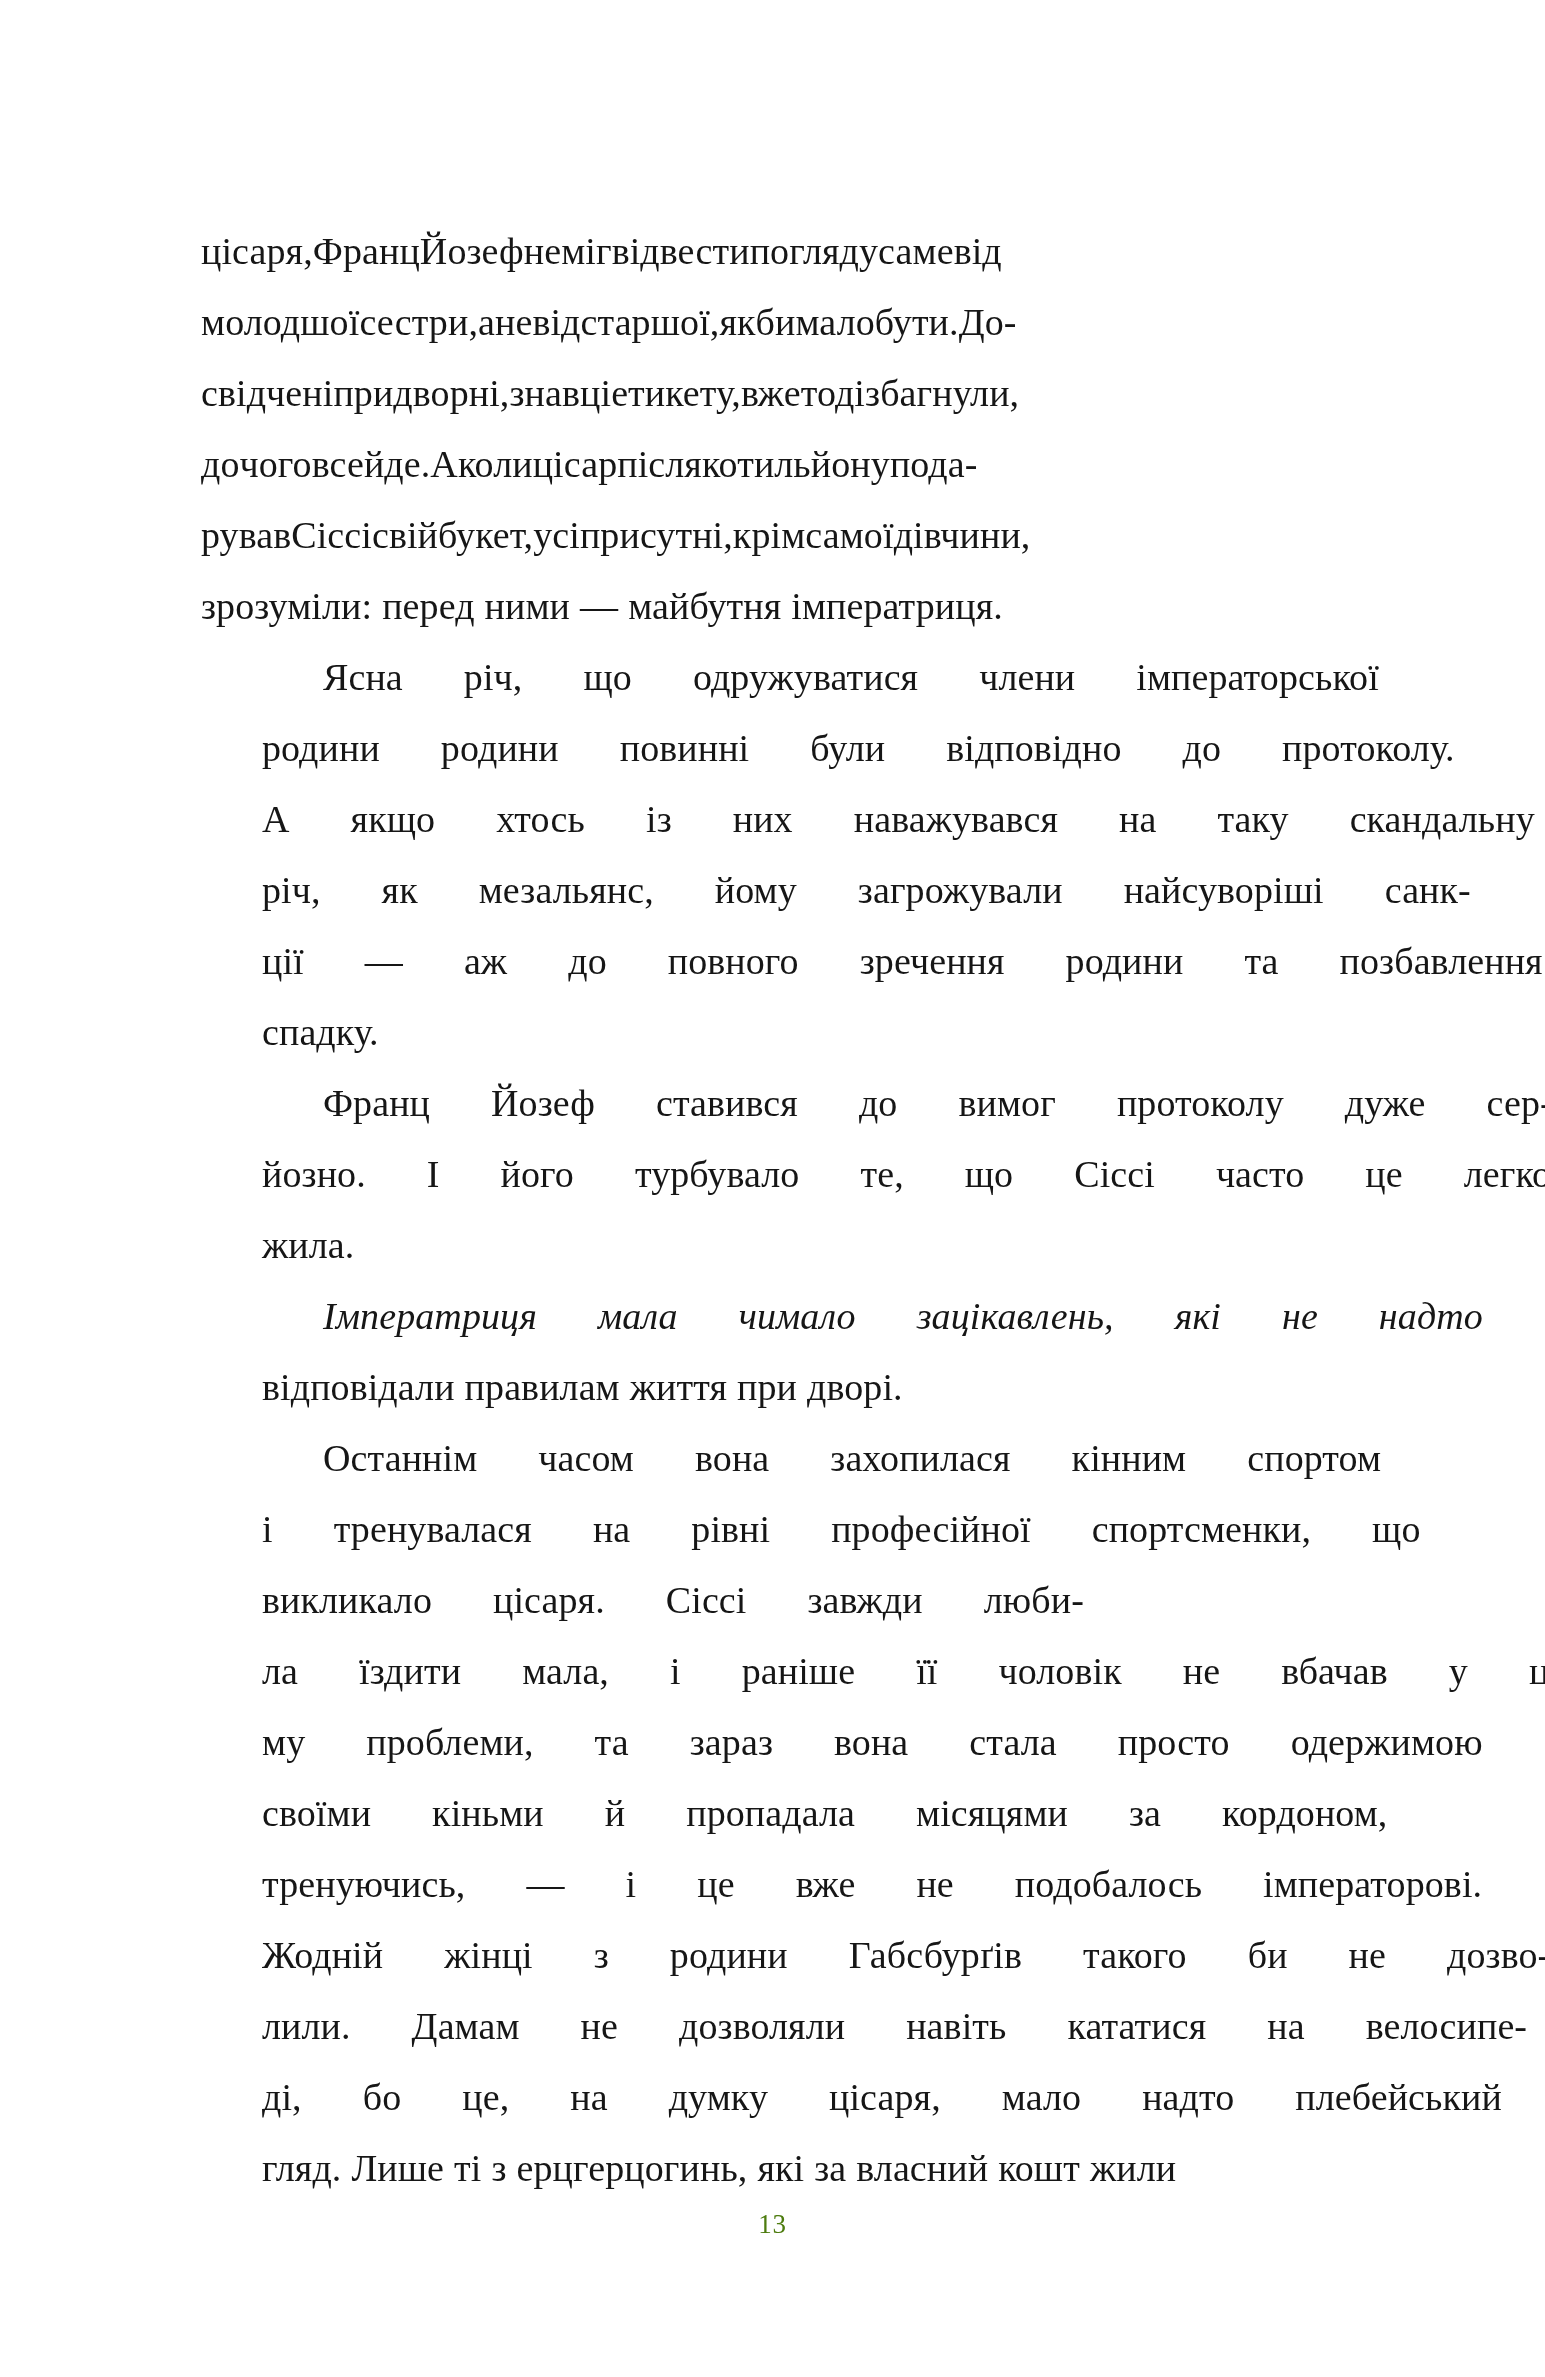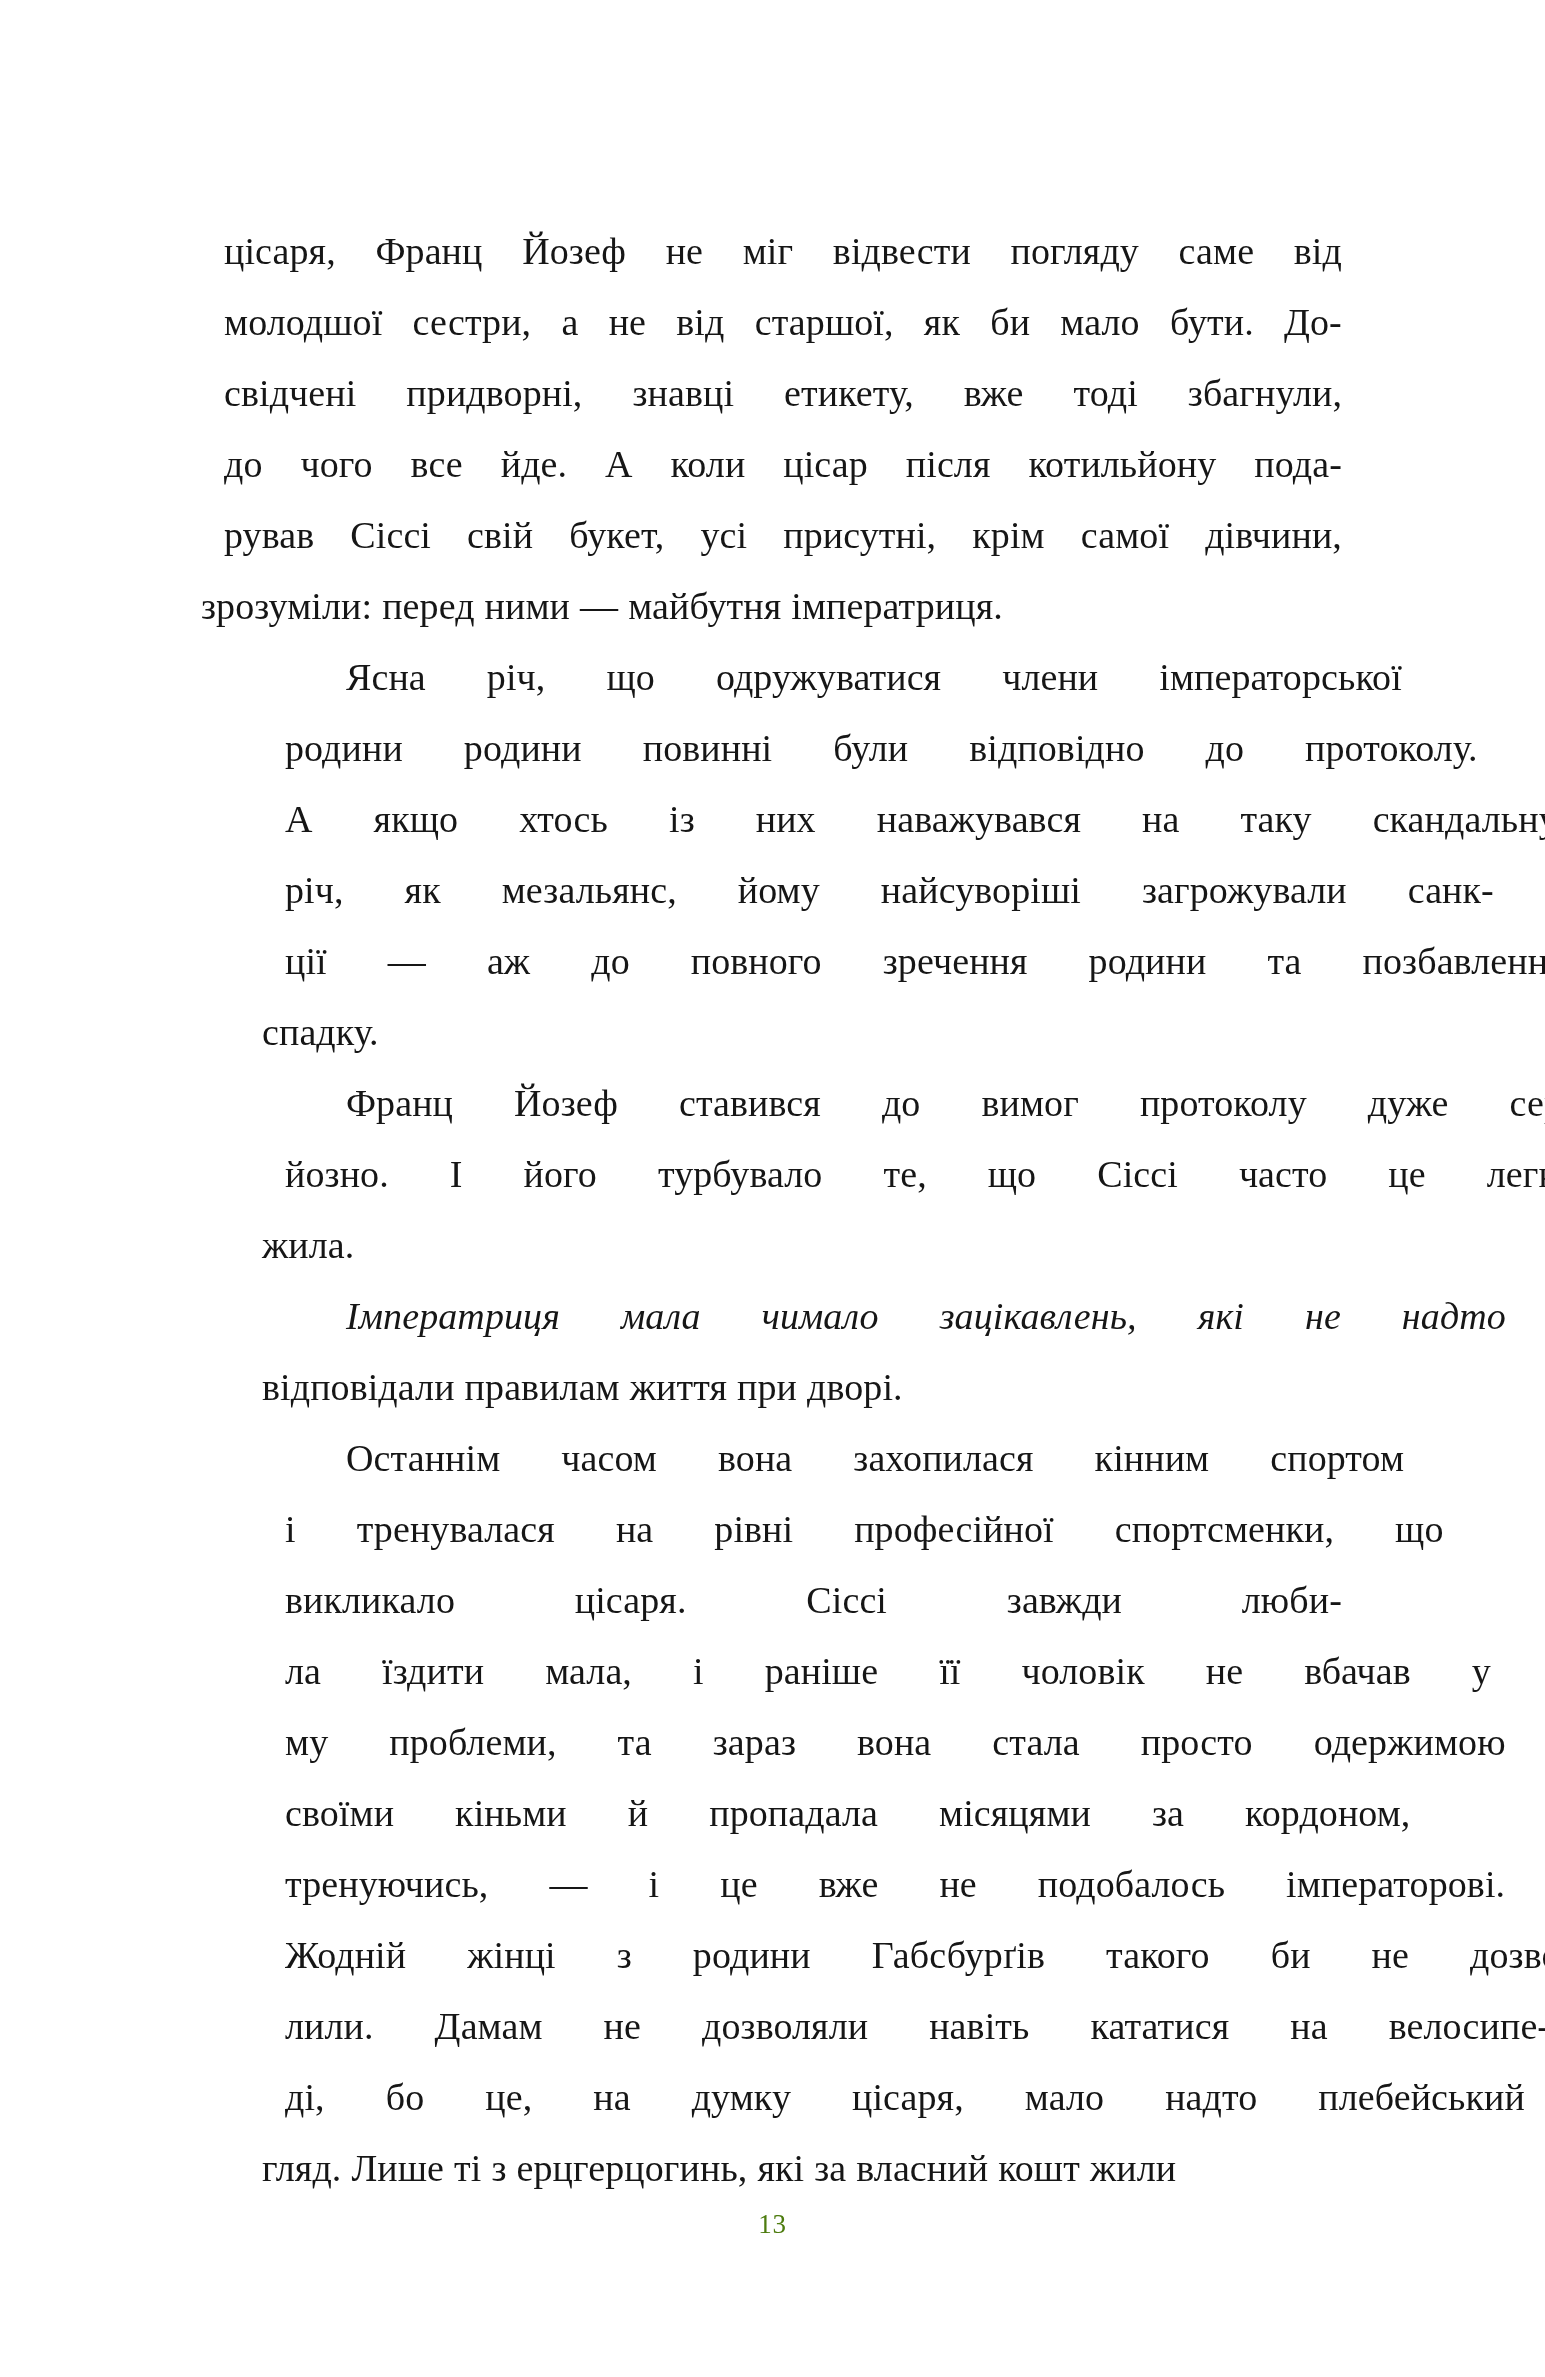--- a/index.html
+++ b/index.html
@@ -50,22 +50,21 @@
   }
 
   
   .para .ln {
     display: block;
     white-space: pre;
   }
 
   .para .ln.j {
     display: flex;
-    justify-content: space-between;
-    margin-left: 23px;
+    justify-content: flex-start;
   }
   .para .ln.j > span {
     white-space: pre;
   }
 
   .folio {
     position: absolute;
     left: 0;
     top: 2207px;
     width: 1545px;
@@ -88,21 +87,21 @@
         <span class="ln j"><span>молодшої</span><span>сестри,</span><span>а</span><span>не</span><span>від</span><span>старшої,</span><span>як</span><span>би</span><span>мало</span><span>бути.</span><span>До-</span></span>
         <span class="ln j"><span>свідчені</span><span>придворні,</span><span>знавці</span><span>етикету,</span><span>вже</span><span>тоді</span><span>збагнули,</span></span>
         <span class="ln j"><span>до</span><span>чого</span><span>все</span><span>йде.</span><span>А</span><span>коли</span><span>цісар</span><span>після</span><span>котильйону</span><span>пода-</span></span>
         <span class="ln j"><span>рував</span><span>Сіссі</span><span>свій</span><span>букет,</span><span>усі</span><span>присутні,</span><span>крім</span><span>самої</span><span>дівчини,</span></span>
         <span class="ln">зрозуміли: перед ними — майбутня імператриця.</span>
       </p>
       <p class="para indent">
         <span class="ln j" style="padding-left: 61px;"><span>Ясна</span><span>річ,</span><span>що</span><span>одружуватися</span><span>члени</span><span>імператорської</span></span>
         <span class="ln j"><span>родини</span><span>родини</span><span>повинні</span><span>були</span><span>відповідно</span><span>до</span><span>протоколу.</span></span>
         <span class="ln j"><span>А</span><span>якщо</span><span>хтось</span><span>із</span><span>них</span><span>наважувався</span><span>на</span><span>таку</span><span>скандальну</span></span>
-        <span class="ln j"><span>річ,</span><span>як</span><span>мезальянс,</span><span>йому</span><span>найсуворіші</span><span>загрожували</span><span>санк-</span></span>
+        <span class="ln j"><span>річ,</span><span>як</span><span>мезальянс,</span><span>йому</span><span>загрожували</span><span>найсуворіші</span><span>санк-</span></span>
         <span class="ln j"><span>ції</span><span>—</span><span>аж</span><span>до</span><span>повного</span><span>зречення</span><span>родини</span><span>та</span><span>позбавлення</span></span>
         <span class="ln">спадку.</span>
       </p>
       <p class="para indent">
         <span class="ln j" style="padding-left: 61px;"><span>Франц</span><span>Йозеф</span><span>ставився</span><span>до</span><span>вимог</span><span>протоколу</span><span>дуже</span><span>сер-</span></span>
         <span class="ln j"><span>йозно.</span><span>І</span><span>його</span><span>турбувало</span><span>те,</span><span>що</span><span>Сіссі</span><span>часто</span><span>це</span><span>легкова-</span></span>
         <span class="ln">жила.</span>
       </p>
       <p class="para indent">
         <span class="ln j" style="padding-left: 61px; font-style: italic;"><span>Імператриця</span><span>мала</span><span>чимало</span><span>зацікавлень,</span><span>які</span><span>не</span><span>надто</span></span>

